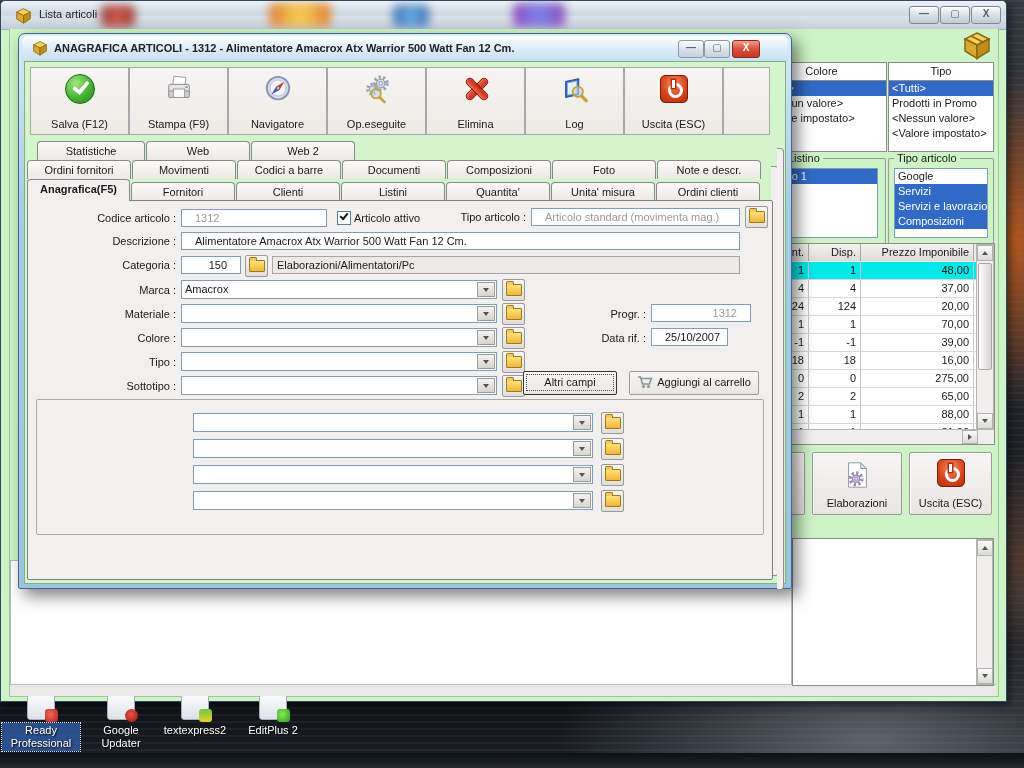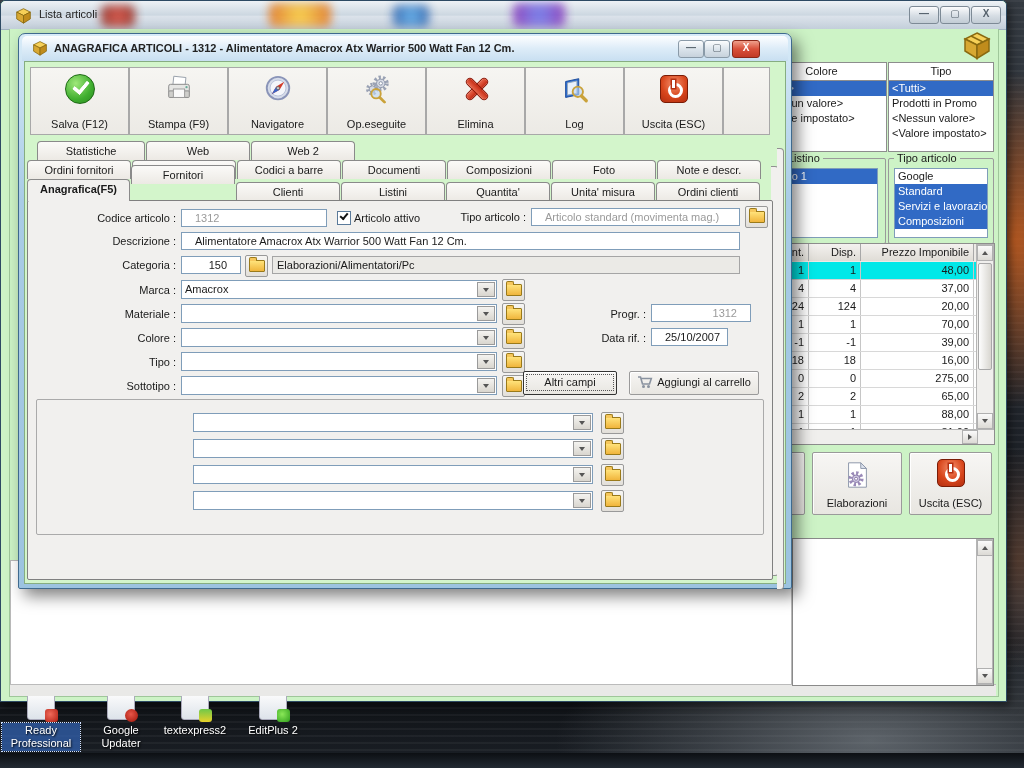--- a/index.html
+++ b/index.html
@@ -213,21 +213,21 @@
   <span class="lg" style="left:28px;">Listino</span>
   <div class="inner" style="left:5px;top:9px;width:114px;height:68px;">
     <div class="li sel">Listino 1</div>
   </div>
 </div>
 
 <div class="ab grp" style="left:888px;top:158px;width:104px;height:84px;z-index:2;">
   <span class="lg" style="left:5px;">Tipo articolo</span>
   <div class="inner" style="left:5px;top:9px;width:92px;height:68px;">
     <div class="li">Google</div>
-    <div class="li sel">Standard</div>
+    <div class="li sel">Servizi</div>
     <div class="li sel">Servizi e lavorazioni</div>
     <div class="li sel">Composizioni</div>
   </div>
 </div>
 
 <div class="ab tbl" style="left:756px;top:243px;width:237px;height:200px;z-index:2;">
   <div class="thead">
     <span class="th c1">Quant.</span><span class="th c2">Disp.</span><span class="th c3">Prezzo Imponibile</span>
   </div>
   <div style="position:absolute;left:0;top:18px;right:16px;bottom:14px;overflow:hidden;">
@@ -386,21 +386,21 @@
 
     <div class="tab" style="left:2px;top:98px;width:104px;"><span>Ordini fornitori</span></div>
     <div class="tab" style="left:107px;top:98px;width:104px;"><span>Movimenti</span></div>
     <div class="tab" style="left:212px;top:98px;width:104px;"><span>Codici a barre</span></div>
     <div class="tab" style="left:317px;top:98px;width:104px;"><span>Documenti</span></div>
     <div class="tab" style="left:422px;top:98px;width:104px;"><span>Composizioni</span></div>
     <div class="tab" style="left:527px;top:98px;width:104px;"><span>Foto</span></div>
     <div class="tab" style="left:632px;top:98px;width:104px;"><span>Note e descr.</span></div>
 
     <div class="tab active" style="left:2px;top:117px;width:103px;"><span>Anagrafica(F5)</span></div>
-    <div class="tab" style="left:106px;top:103px;width:104px;text-align:center;"><span>Fornitori</span></div>
+    <div class="tab" style="left:106px;top:120px;width:104px;text-align:center;"><span>Fornitori</span></div>
     <div class="tab" style="left:211px;top:120px;width:104px;"><span>Clienti</span></div>
     <div class="tab" style="left:316px;top:120px;width:104px;"><span>Listini</span></div>
     <div class="tab" style="left:421px;top:120px;width:104px;"><span>Quantita'</span></div>
     <div class="tab" style="left:526px;top:120px;width:104px;"><span>Unita' misura</span></div>
     <div class="tab" style="left:631px;top:120px;width:104px;"><span>Ordini clienti</span></div>
 
     <div class="ab pedge" style="left:746px;top:104px;width:7px;height:408px;"></div>
     <div class="ab pedge" style="left:752px;top:86px;width:6px;height:440px;"></div>
 
     <div class="ab page" style="left:2px;top:138px;width:744px;height:378px;">

